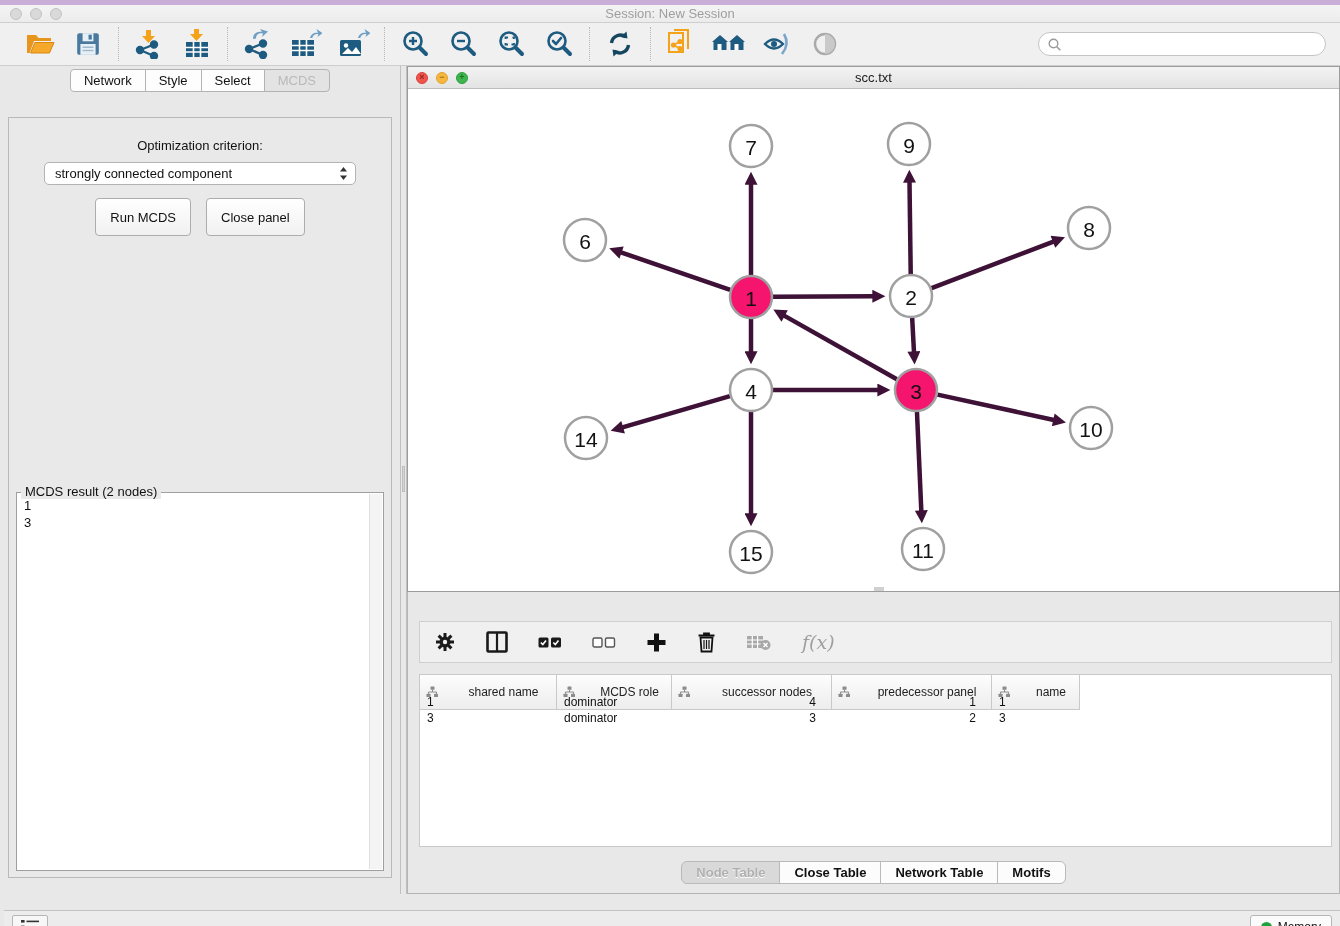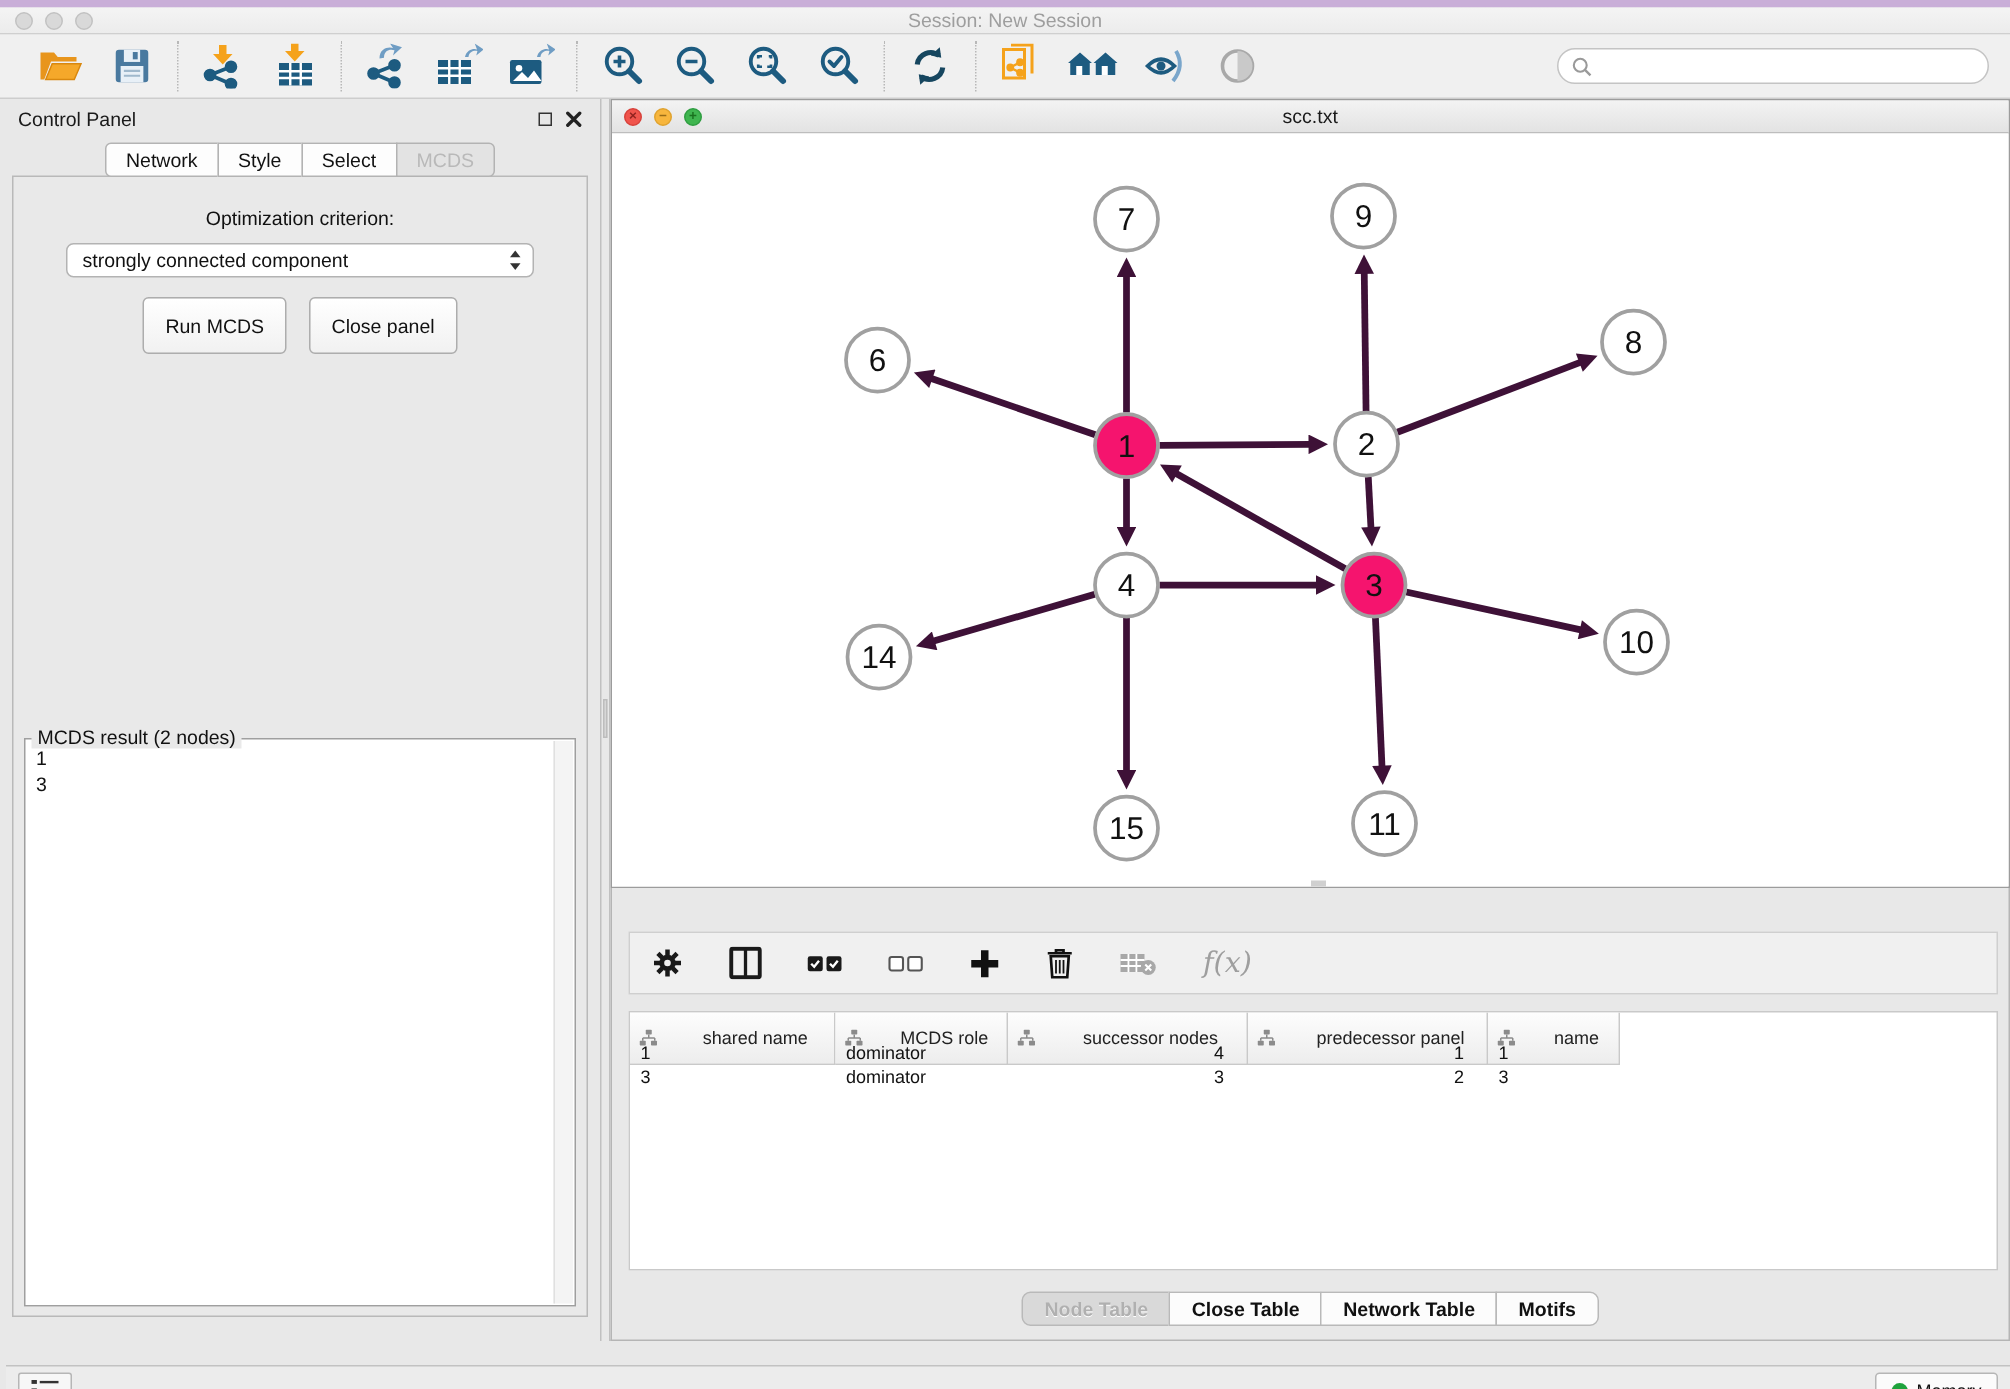--- a/index.html
+++ b/index.html
@@ -252,29 +252,20 @@
       <svg width="15" height="15" viewBox="0 0 15 15">
           <circle cx="6.5" cy="6.5" r="4.3" fill="none" stroke="#9a9a9a" stroke-width="1.4"></circle>
           <path d="M9.8 9.8 L13.3 13.3" stroke="#9a9a9a" stroke-width="1.6"></path>
         </svg>
       <input value="" style="">
     </div>
   </div>
 </div>
 
 <div class="control-panel">
-  <div class="panel-header">
-    <span class="panel-title">Control Panel</span>
-    <span class="panel-btns">
-      <span class="float-box"></span>
-      <svg width="11" height="11" viewBox="0 0 11 11">
-          <path d="M1.5 1.5 L9.5 9.5 M9.5 1.5 L1.5 9.5" stroke="#222" stroke-width="2.2" stroke-linecap="round"></path>
-        </svg>
-    </span>
-  </div>
   <div class="cp-tabs">
       <div class="cp-tab">Network</div>
       <div class="cp-tab">Style</div>
       <div class="cp-tab">Select</div>
       <div class="cp-tab active">MCDS</div>
     </div>
   <div class="cp-body">
     <div class="opt-label">Optimization criterion:</div>
     <div class="dropdown">
       <span class="dd-label">strongly connected component</span>

